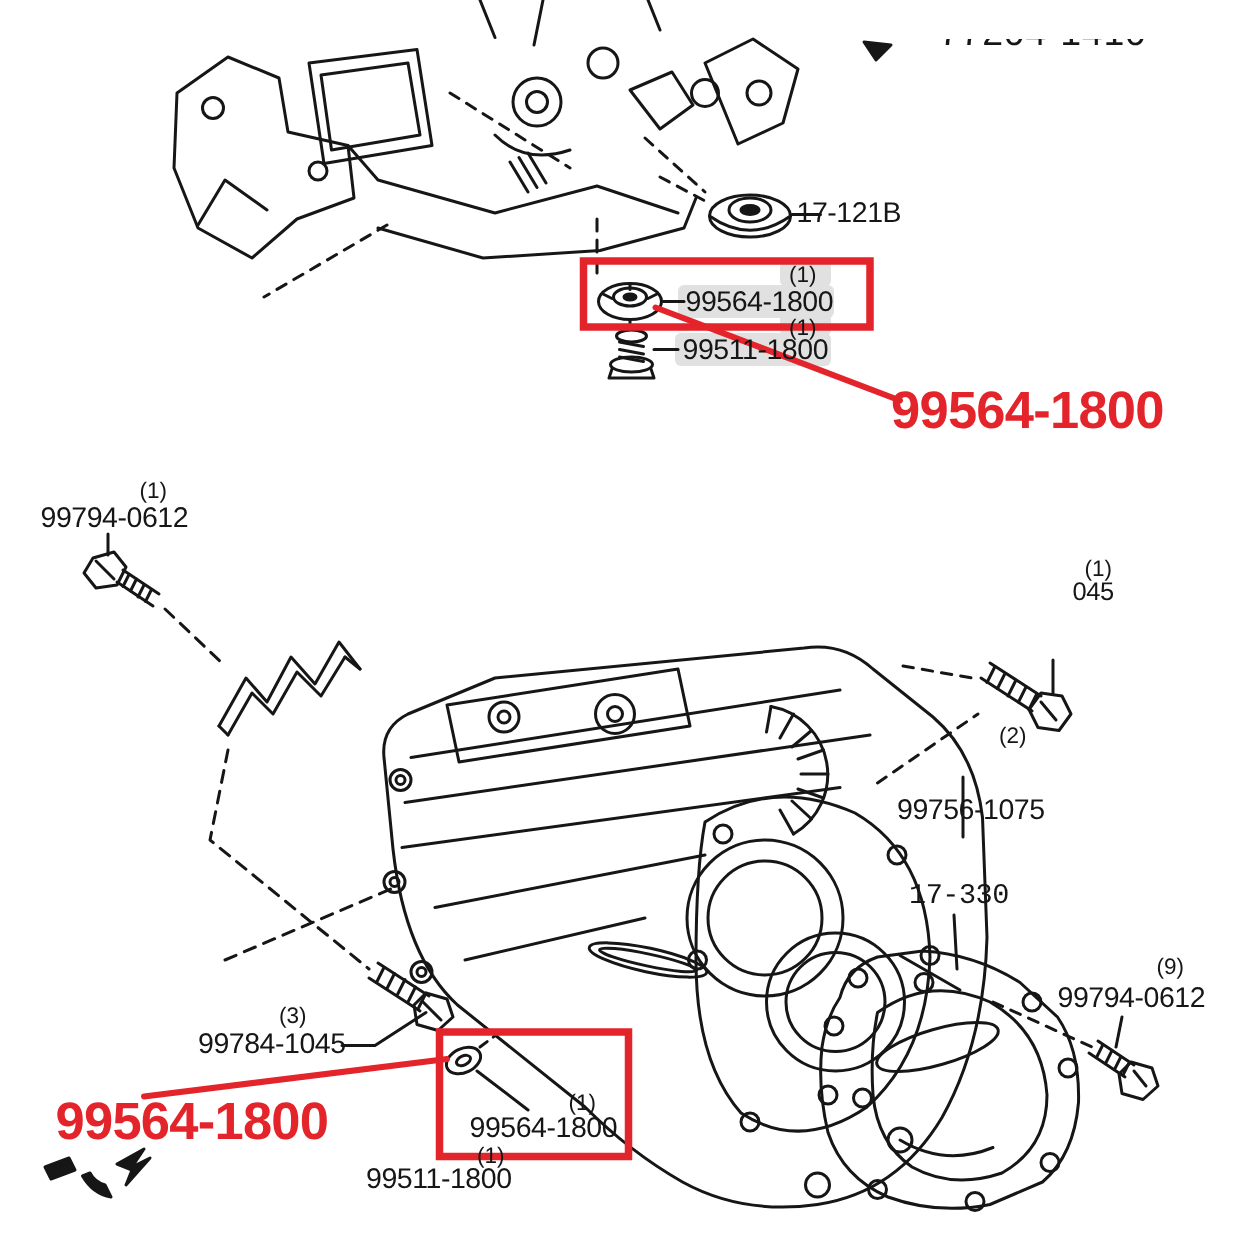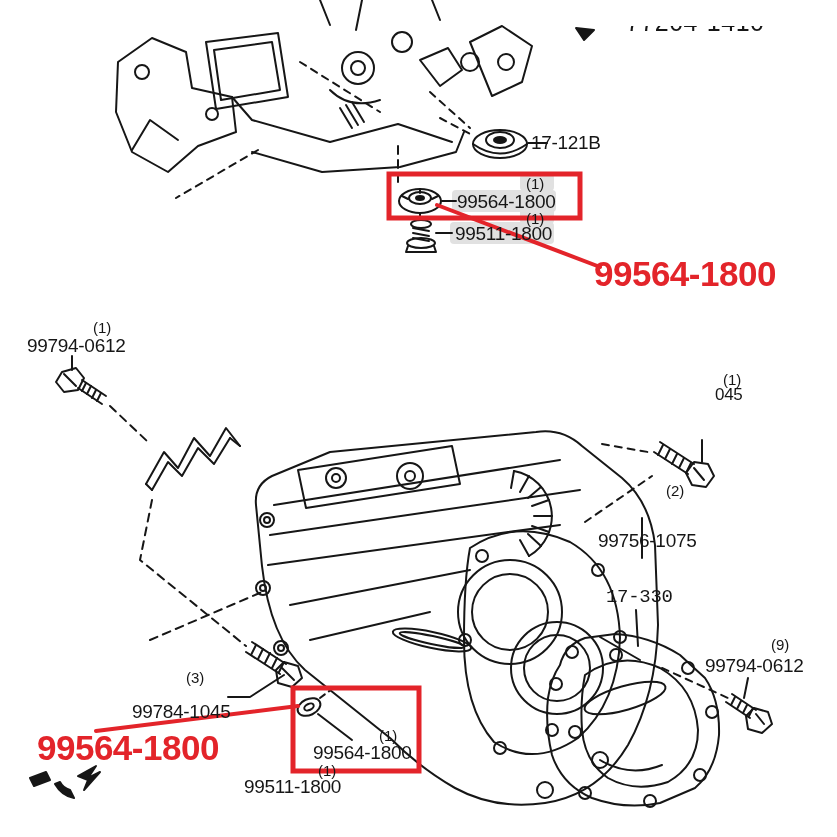--- a/index.html
+++ b/index.html
@@ -206,21 +206,21 @@
 
   <div class="qty" style="left:666px;top:483px;">(2)</div>
   <div class="plabel" style="left:598px;top:499px;margin-top:32px;">99756-1075</div>
 
   <div class="plabel" style="left:606px;top:588px;font-family:Liberation Mono, monospace;">17-330</div>
 
   <div class="qty" style="left:771px;top:637px;">(9)</div>
   <div class="plabel" style="left:705px;top:656px;">99794-0612</div>
 
   <div class="qty" style="left:186px;top:670px;">(3)</div>
-  <div class="plabel" style="left:132px;top:687px;margin-top:15px;">99784-1045</div>
+  <div class="plabel" style="left:132px;top:687px;">99784-1045</div>
 
   <div class="qty" style="left:379px;top:728px;">(1)</div>
   <div class="plabel" style="left:313px;top:743px;">99564-1800</div>
 
   <div class="qty" style="left:318px;top:763px;">(1)</div>
   <div class="plabel" style="left:244px;top:777px;">99511-1800</div>
 
   <div class="callout" style="left:37px;top:728px;">99564-1800</div>
 
 </div>

